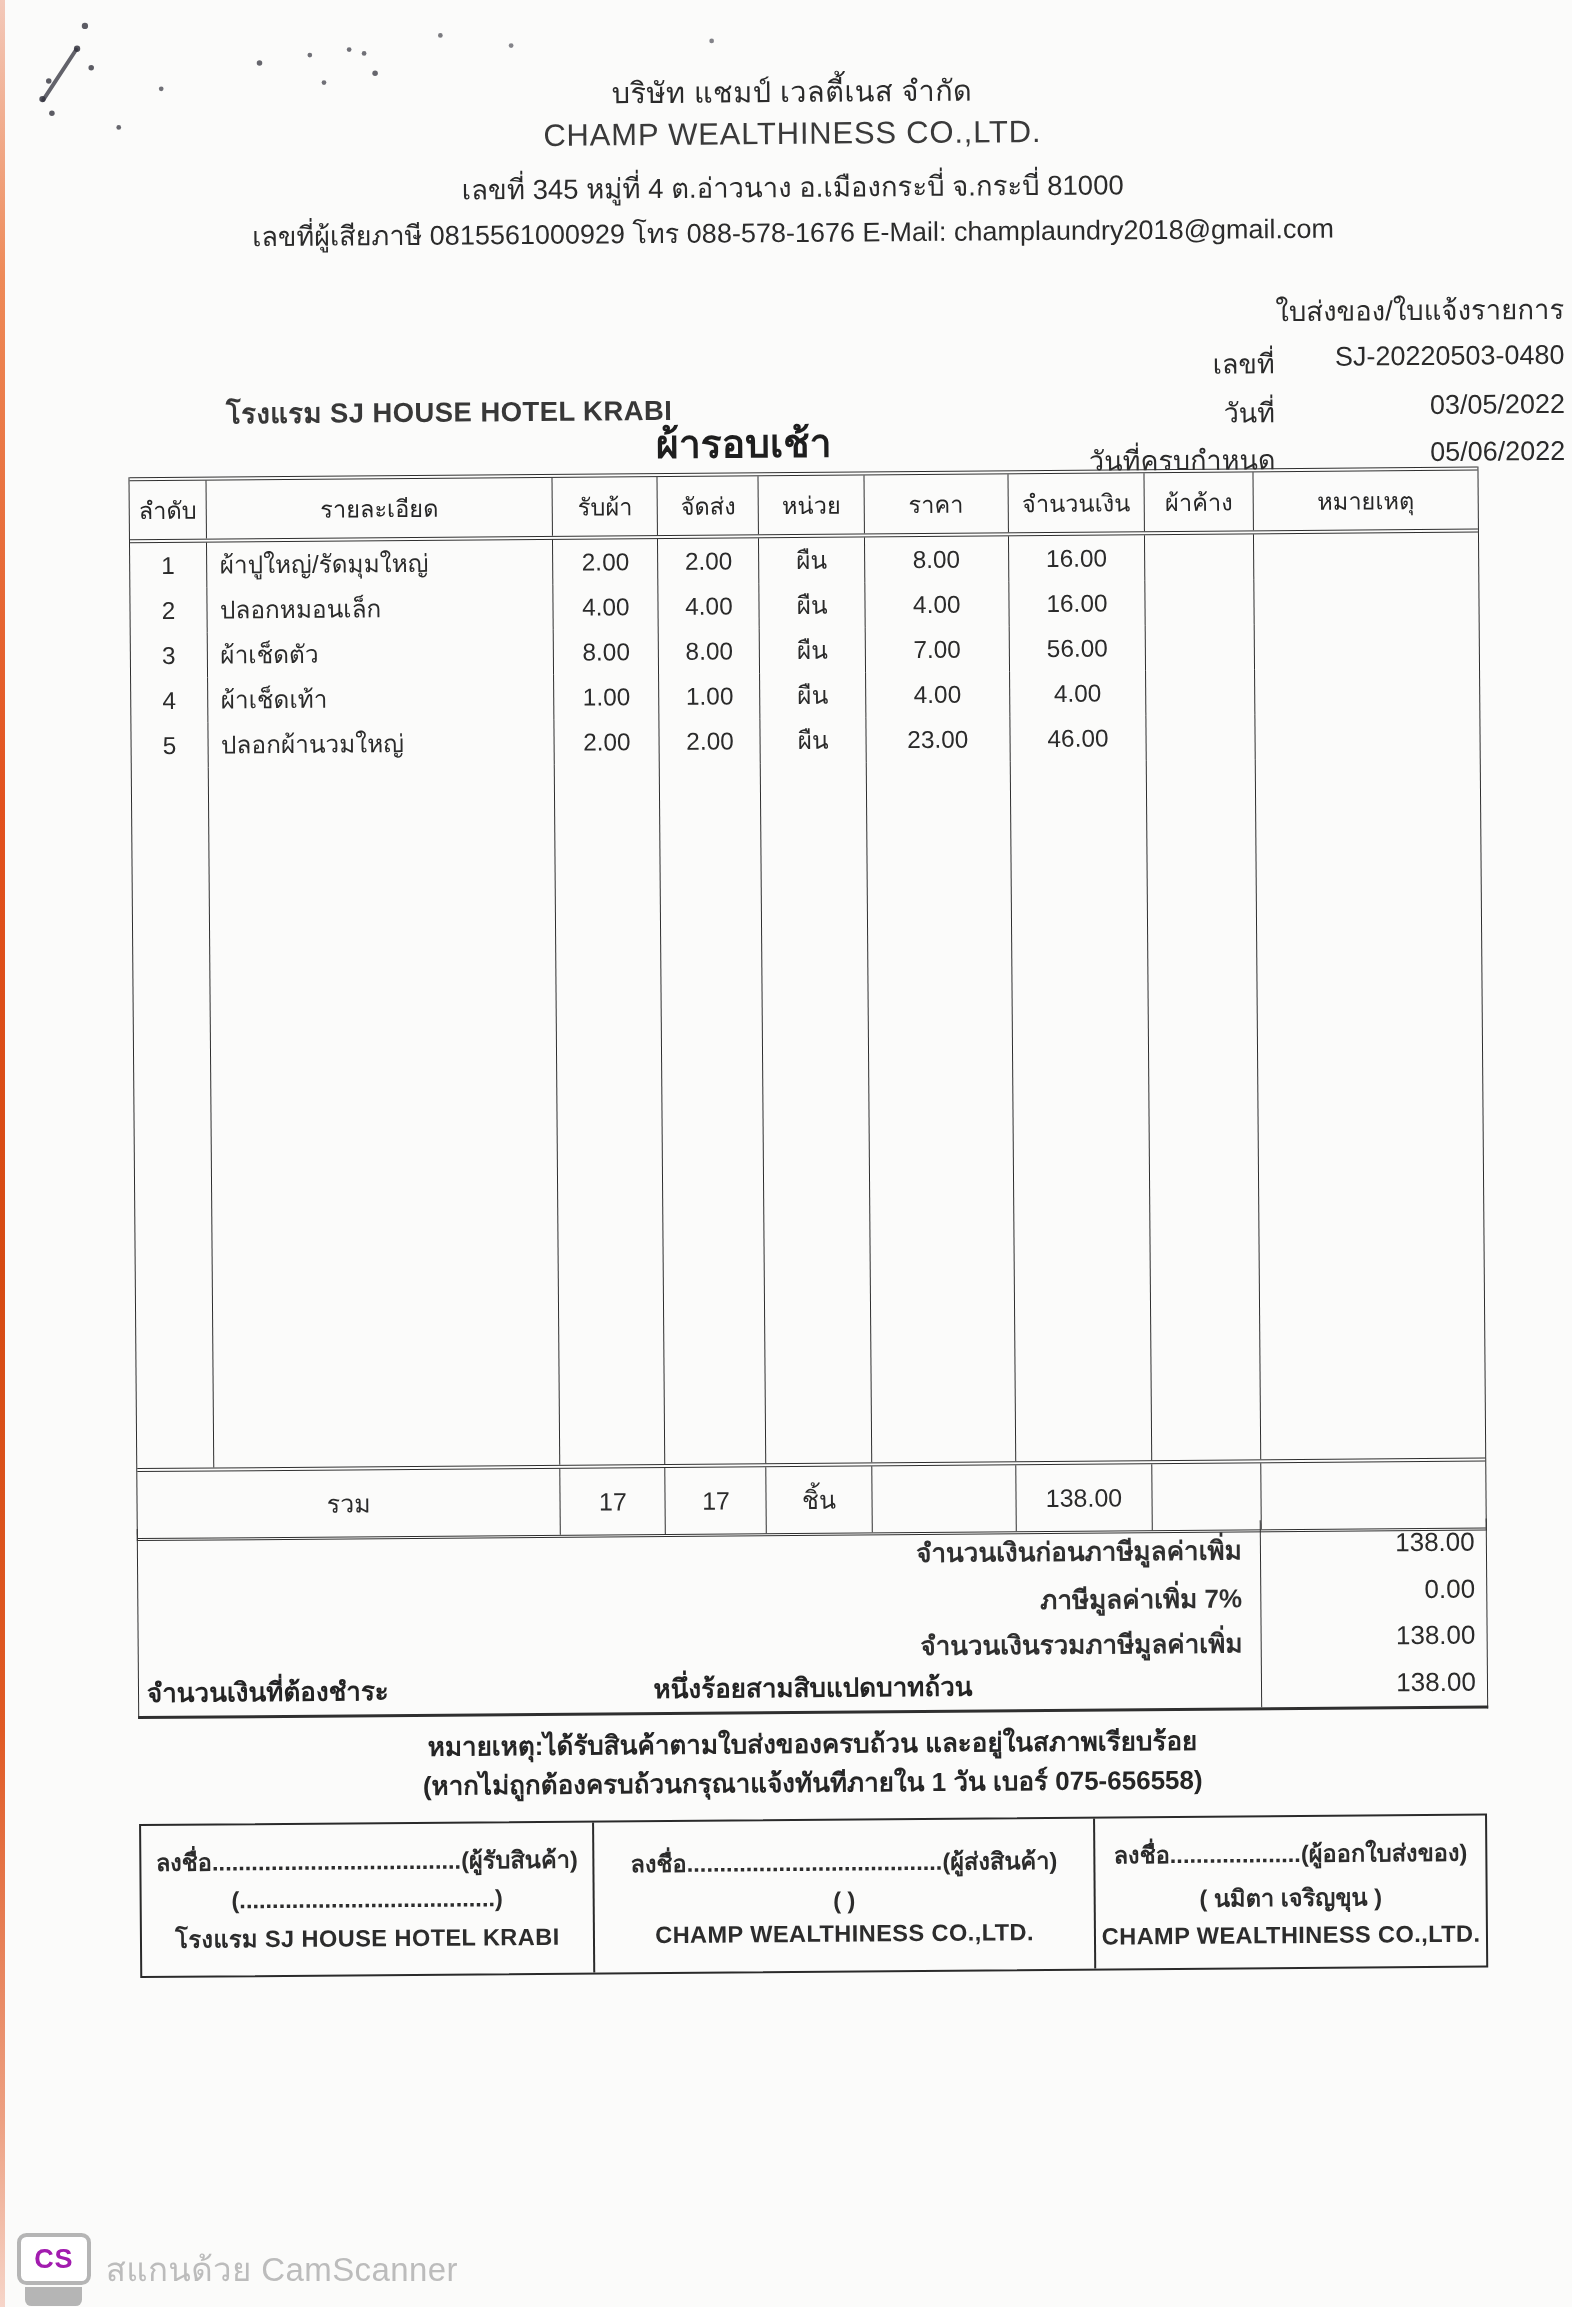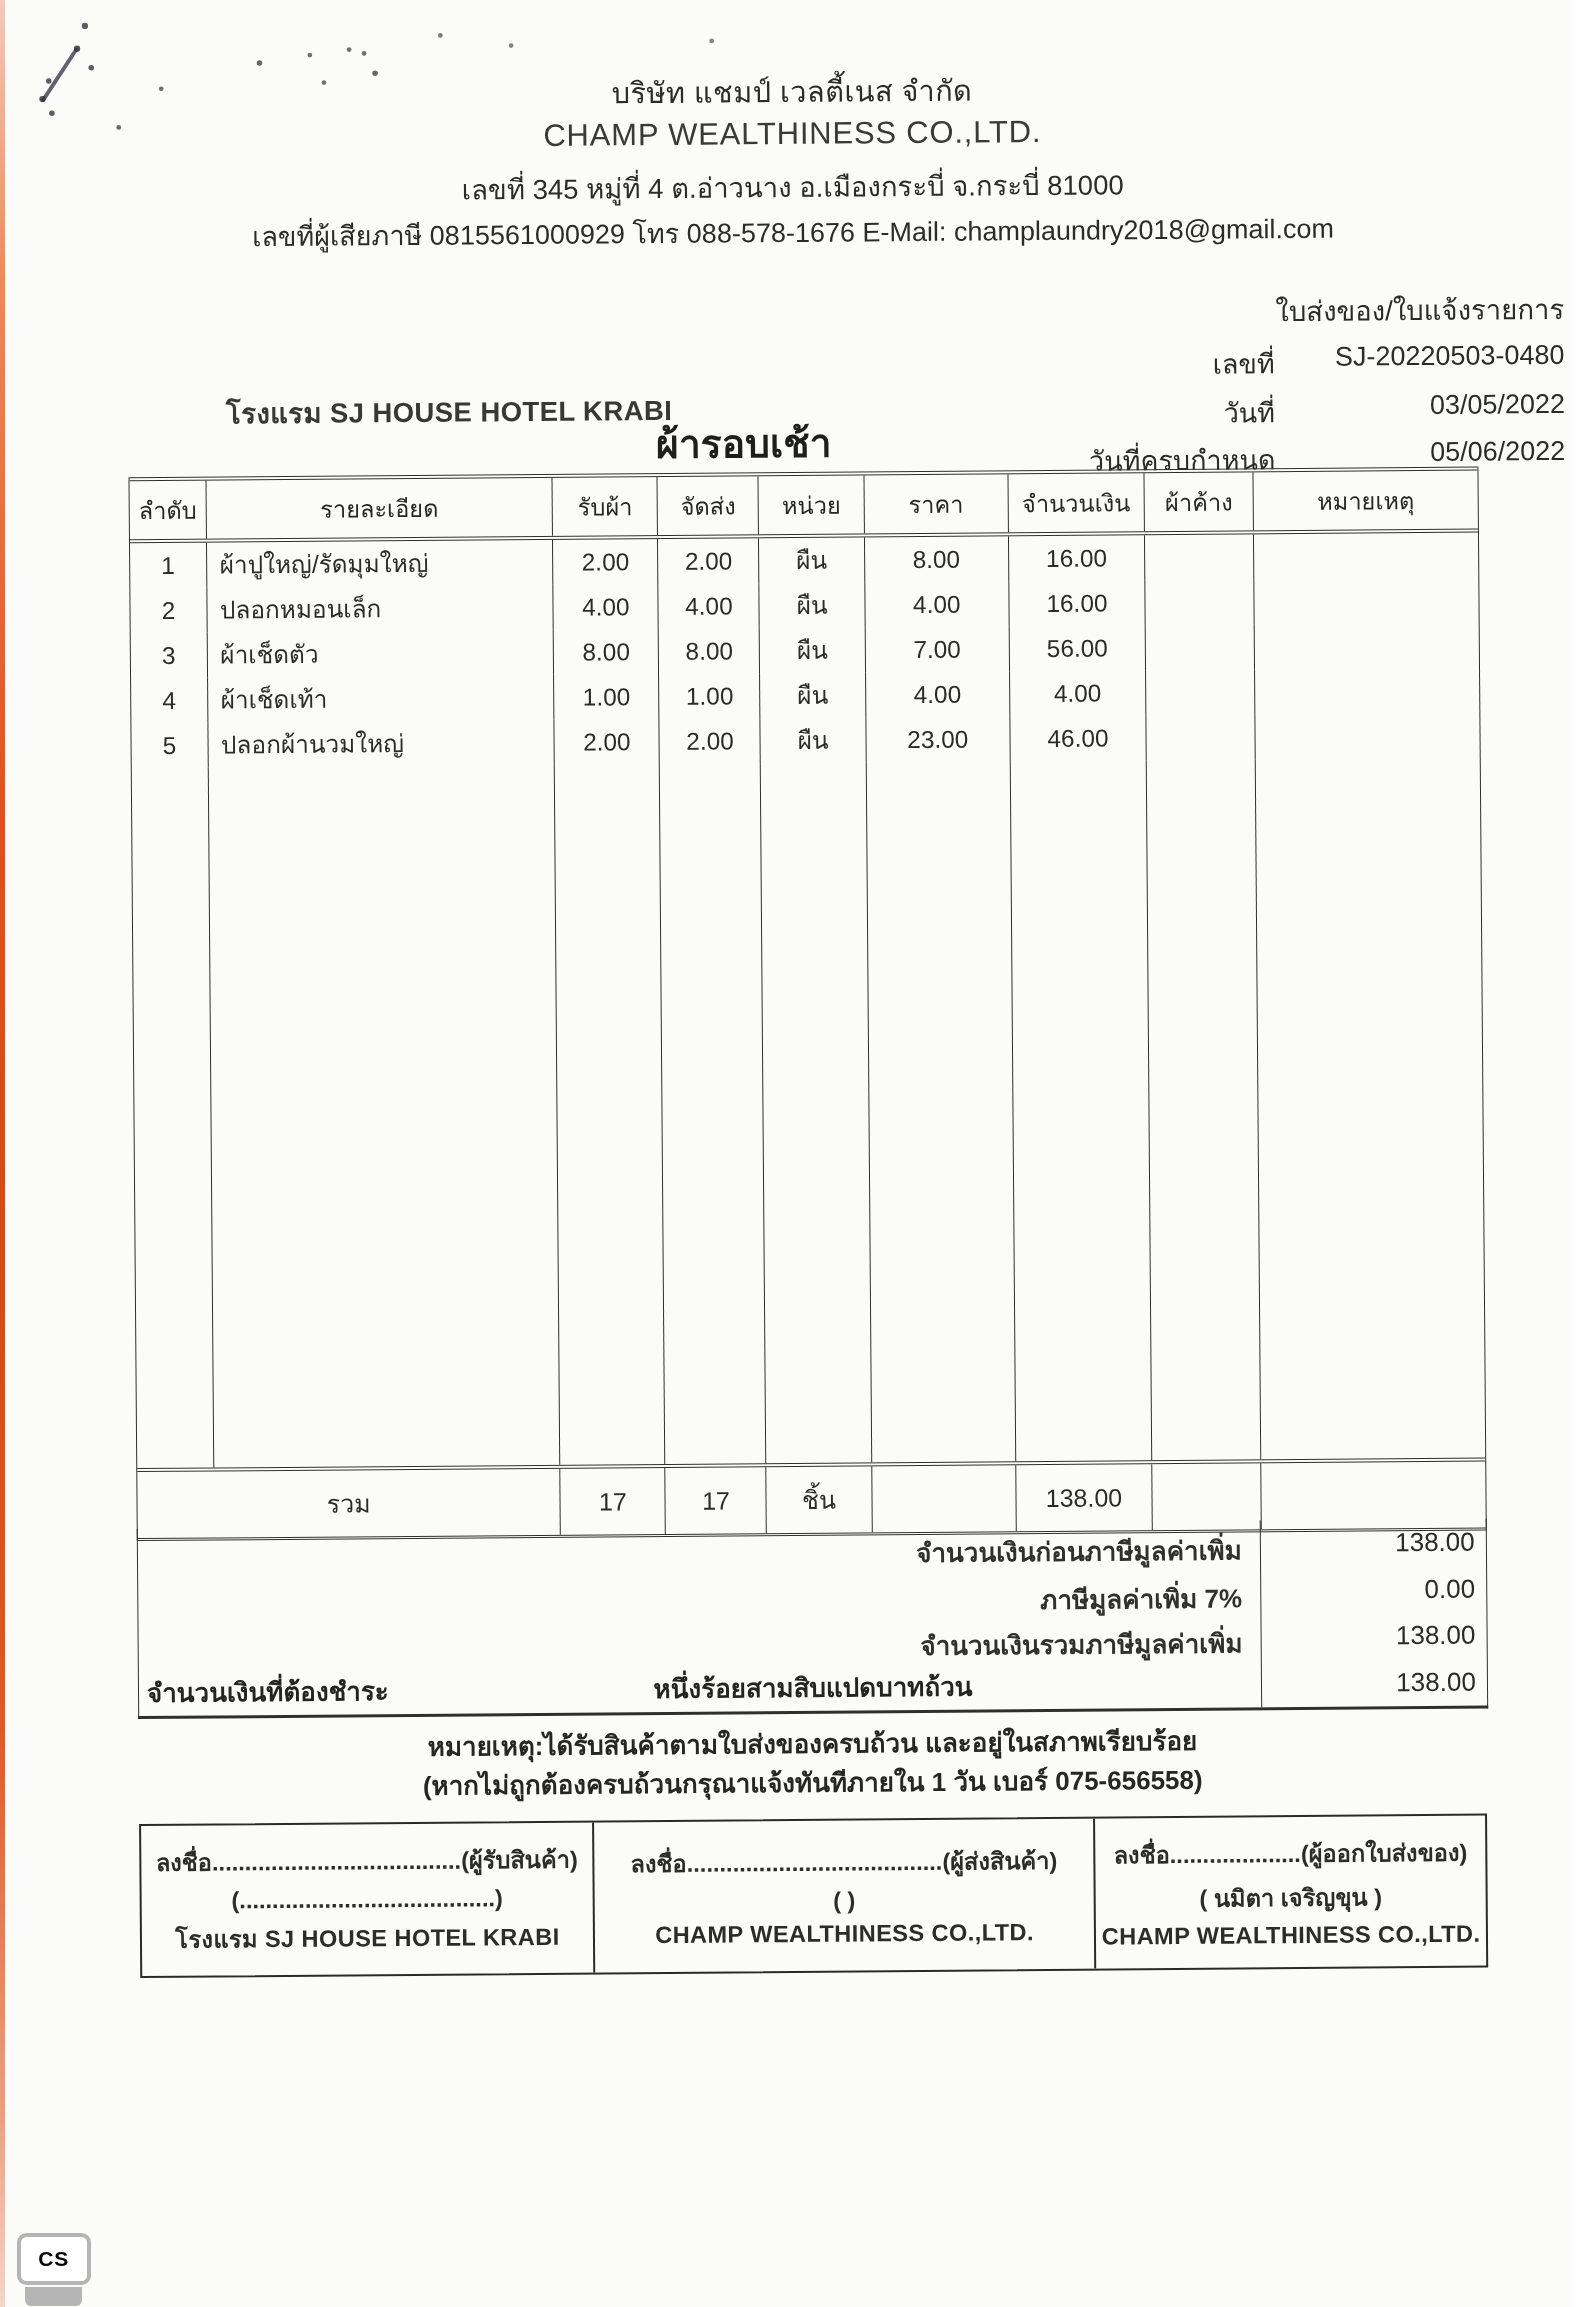--- a/index.html
+++ b/index.html
@@ -79,21 +79,21 @@
 
   
   .pen{position:absolute;left:0;top:0;z-index:4;}
 
   
   .footer{position:absolute;left:15.7px;top:2234px;height:71px;display:flex;align-items:center;gap:14px;z-index:6;}
   .cs-logo{display:flex;flex-direction:column;align-items:center;width:76px;}
   .cs-box{
     width:66px;height:44px;border:4.7px solid #b5b5b5;border-radius:9.4px;
     display:flex;align-items:center;justify-content:center;
-    font-size:21px;font-weight:bold;color:#000000;letter-spacing:0.8px;background:#fff;
+    font-size:27px;font-weight:bold;color:#a21caf;letter-spacing:0.8px;background:#fff;
   }
   .cs-tab{width:57px;height:19px;background:#b5b5b5;border-radius:0 0 6.3px 6.3px;margin-top:1.6px;}
   .cs-text{font-size:33px;color:#bcbcbc;letter-spacing:0.4px;}
 </style>
 </head>
 <body>
 
 <div class="sheet">
 
   <div class="edge-left"></div>
@@ -264,16 +264,17 @@
       </div>
     </div>
 
   </div>
 
   <div class="footer">
     <div class="cs-logo">
       <div class="cs-box">CS</div>
       <div class="cs-tab"></div>
     </div>
+    <div class="cs-text">สแกนด้วย CamScanner</div>
   </div>
 
 </div>
 
 
 </body></html>

